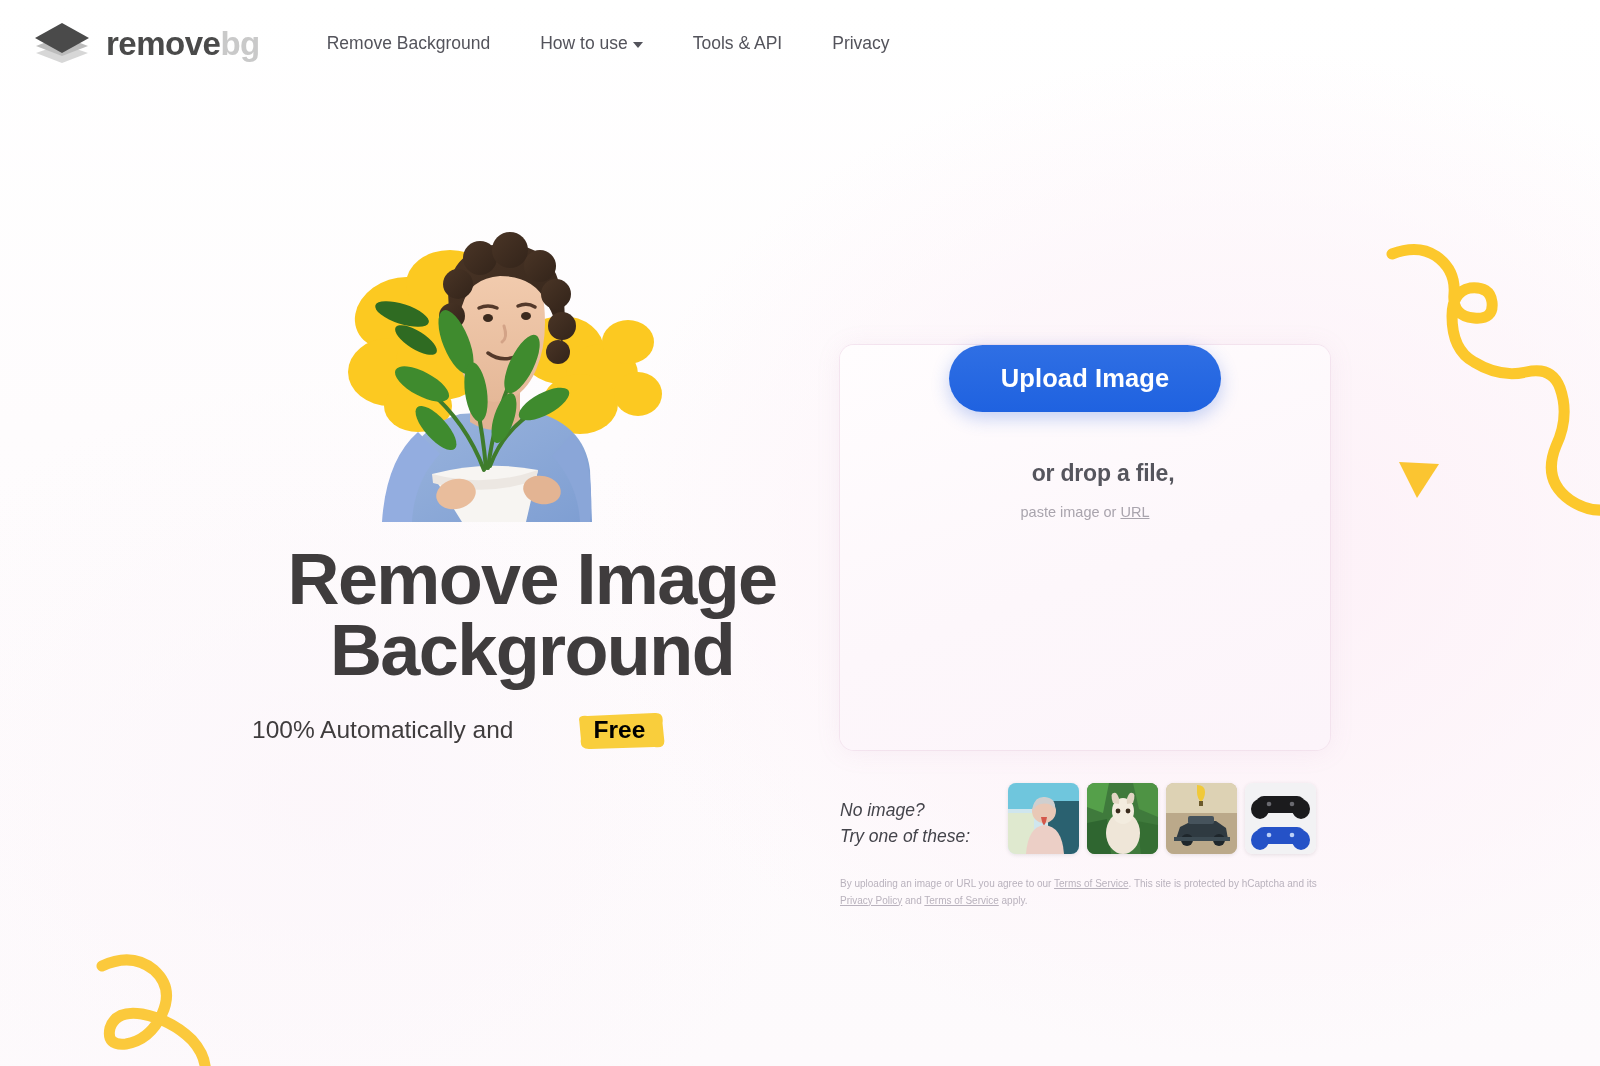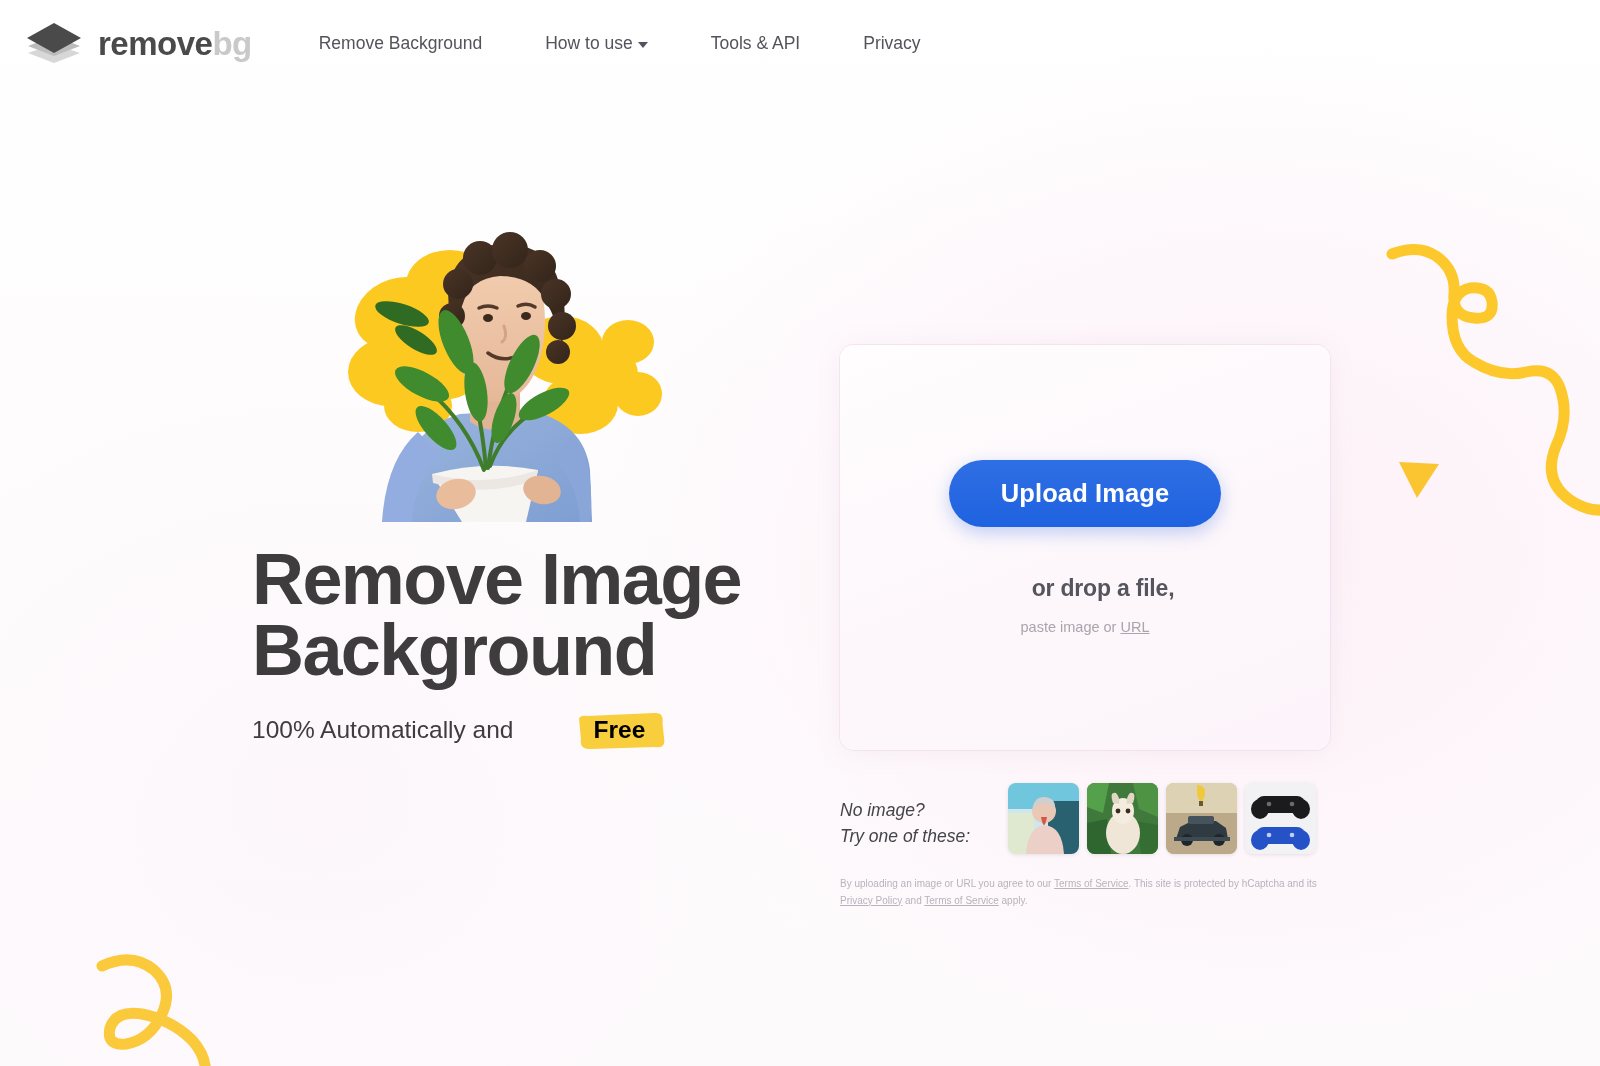--- a/index.html
+++ b/index.html
@@ -27,21 +27,21 @@
     pointer-events: none;
   }
 
   
   .header {
     position: absolute;
     top: 0; left: 0; right: 0;
     height: 86px;
     display: flex;
     align-items: center;
-    padding-left: 24px;
+    padding-left: 32px;
     z-index: 40;
   }
 
   .logo {
     display: flex;
     align-items: center;
     gap: 14px;
     margin-right: 42px;
     cursor: pointer;
   }
@@ -53,21 +53,21 @@
     letter-spacing: -0.5px;
     line-height: 1;
     white-space: nowrap;
   }
   .logo-text .w1 { color: #4a4a4a; }
   .logo-text .w2 { color: #c9c9c9; }
 
   .nav {
     display: flex;
     align-items: center;
-    gap: 13px;
+    gap: 0px;
   }
   .nav-item {
     font-size: 17.5px;
     color: #53535b;
     padding: 10px 25px;
     white-space: nowrap;
     cursor: pointer;
     display: flex;
     align-items: center;
     gap: 5px;
@@ -81,20 +81,21 @@
     display: inline-block;
   }
 
   
   .hero-left {
     position: absolute;
     left: 252px;
     top: 222px;
     width: 560px;
     z-index: 20;
+    text-align: center;
   }
 
   .hero-photo {
     position: relative;
     width: 380px;
     height: 300px;
     margin-left: 38px;
     margin-bottom: 22px;
   }
 
@@ -139,21 +140,21 @@
     left: 840px;
     top: 345px;
     width: 490px;
     height: 405px;
     border-radius: 14px;
     background: linear-gradient(160deg, #fffdfe 0%, #fdf7fb 55%, #fcf4fa 100%);
     box-shadow: 0 2px 26px rgba(186,140,180,0.10), 0 0 0 1px rgba(240,220,235,0.55);
     display: flex;
     flex-direction: column;
     align-items: center;
-    justify-content: center;
+    justify-content: flex-start;
     z-index: 25;
   }
 
   .upload-btn {
     border: none;
     outline: none;
     cursor: pointer;
     font-family: inherit;
     background: linear-gradient(180deg, #2f6fe4 0%, #1f62e0 100%);
     color: #ffffff;

